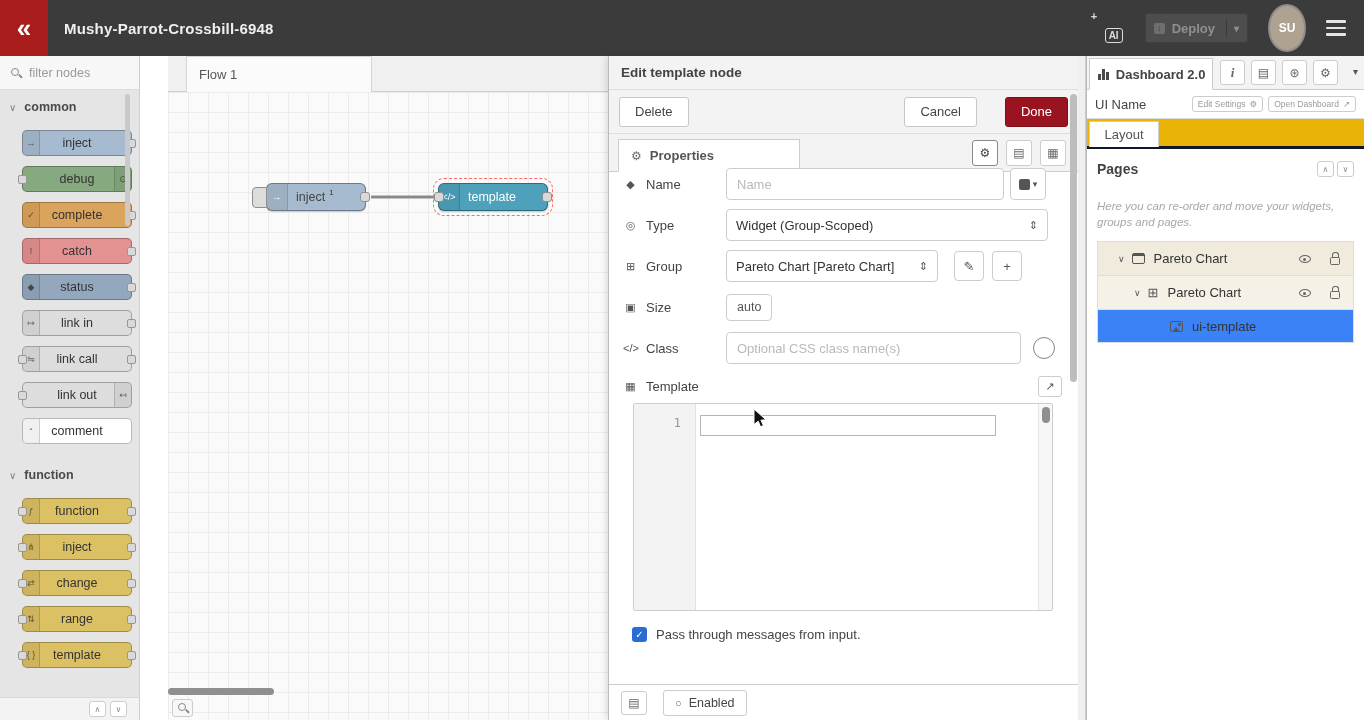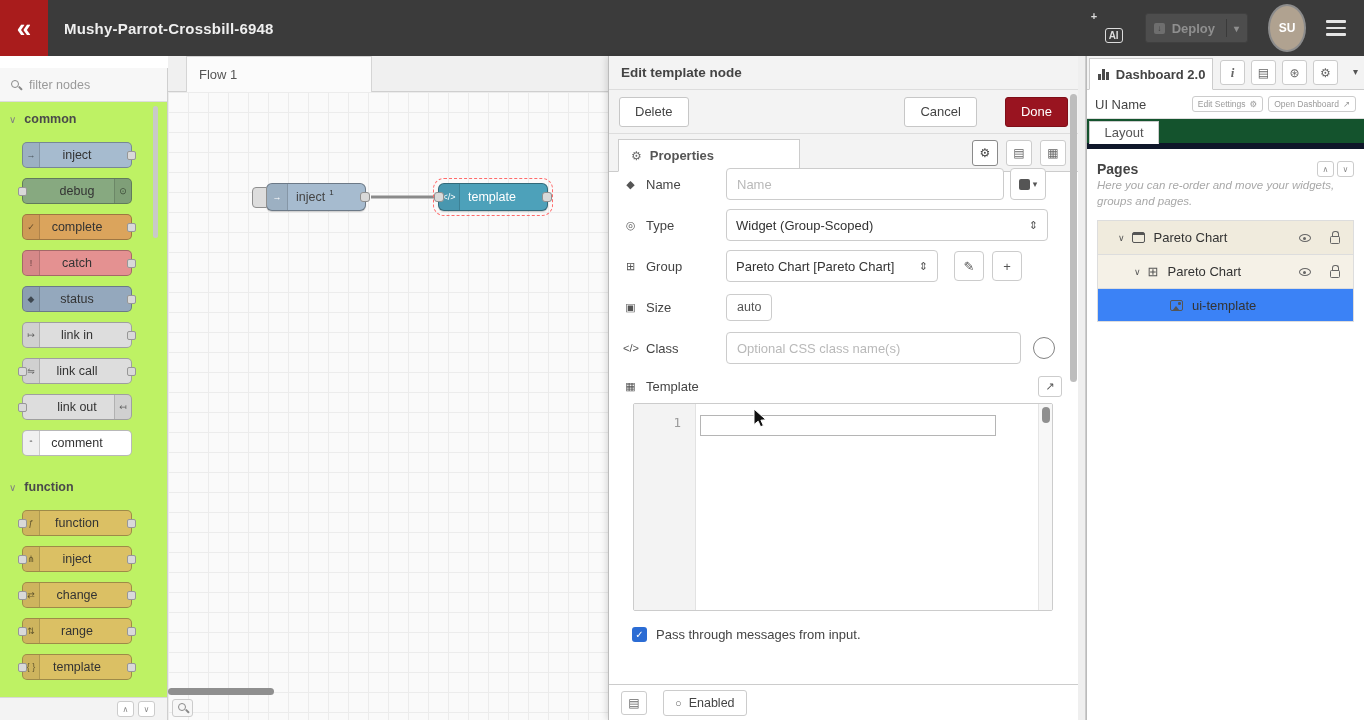--- a/index.html
+++ b/index.html
@@ -13,21 +13,21 @@
   .ai .aibox{border:1.6px solid #dcdcdc;color:#dcdcdc;font-size:10px;font-weight:bold;border-radius:3px;padding:1px 3px}
   .ai .aiplus{position:absolute;left:0;top:-3px;color:#dcdcdc;font-size:11px;font-weight:bold}
   .deploy{height:30px;background:#4d4d4d;border:1px solid #404040;border-radius:3px;display:flex;align-items:center;padding:0 8px;gap:7px;color:#8f8f8f;font-weight:bold}
   .depchip{width:11px;height:11px;background:#6e6e6e;border-radius:2px;color:#3b3b3b;font-size:8px;display:flex;align-items:center;justify-content:center}
   .depsep{width:1px;height:18px;background:#3a3a3a;margin-left:4px}
   .depcaret{color:#8f8f8f;font-size:10px}
   .avatar{width:34px;height:44px;border-radius:50%;background:#b0a290;box-shadow:0 0 0 2px #8c8c8c;color:#fff;font-weight:bold;font-size:12px;display:flex;align-items:center;justify-content:center}
   .burger{display:flex;flex-direction:column;gap:4px;cursor:pointer}
   .burger i{display:block;width:20px;height:2.5px;background:#e4e4e4;border-radius:1px}
   
-  .palette{position:absolute;left:0;top:68px;width:168px;bottom:0;background:#bef264;border-right:1px solid #cfcfcf;overflow:hidden}
+  .palette{position:absolute;left:0;top:56px;width:140px;bottom:0;background:#e5e5e5;border-right:1px solid #cfcfcf;overflow:hidden}
   .psearch{height:34px;border-bottom:1px solid #ddd;display:flex;align-items:center;padding:0 10px;gap:7px;background:#f7f7f7}
   .psearch input{border:none;outline:none;background:transparent;font-size:12.5px;color:#555;width:120px;font-family:"Liberation Sans",sans-serif}
   .psearch input::placeholder{color:#9a9a9a}
   .mag{position:relative;width:12px;height:12px;display:inline-block;flex:none}
   .mag::before{content:"";position:absolute;left:1px;top:1px;width:6px;height:6px;border:1.6px solid #8a8a8a;border-radius:50%}
   .mag::after{content:"";position:absolute;left:8px;top:8.2px;width:4.5px;height:1.8px;background:#8a8a8a;transform:rotate(45deg);border-radius:1px}
   .psec{height:26px;display:flex;align-items:center;gap:8px;padding-left:9px;color:#4a4a4a;font-weight:bold;font-size:12.5px;margin-top:4px}
   .psec .chv{color:#808080;font-size:10px;font-weight:normal}
   .pal-item{position:relative;width:110px;height:26px;margin:10px 0 0 22px;border-radius:5px;border:1px solid rgba(0,0,0,.28);display:flex;align-items:center;justify-content:center;font-size:12.5px;color:#333;cursor:grab}
   .strip{position:absolute;top:0;bottom:0;width:17px;display:flex;align-items:center;justify-content:center;background:rgba(0,0,0,.06);color:rgba(0,0,0,.55);font-size:9px}
@@ -112,27 +112,27 @@
   .sb-tab b{font-size:13px;color:#444;white-space:nowrap}
   .bars{display:inline-flex;align-items:flex-end;gap:1.5px;height:11px}
   .bars i{width:2.6px;background:#4a4a4a;display:block}
   .bars i:nth-child(1){height:6px}.bars i:nth-child(2){height:11px}.bars i:nth-child(3){height:8px}
   .sb-icons{position:absolute;right:26px;top:4px;display:flex;gap:6px}
   .sb-caret{position:absolute;right:6px;top:10px;color:#555;font-size:10px;cursor:pointer}
   .uiname{height:29px;border-bottom:1px solid #ddd;display:flex;align-items:center;padding:0 8px;background:#fff}
   .uiname .lbl{font-size:13px;color:#444}
   .minis{margin-left:auto;display:flex;gap:5px}
   .minibtn{font-size:8.5px;color:#9a9a9a;border:1px solid #ccc;border-radius:3px;padding:2px 5px;background:#fff;display:flex;gap:4px;align-items:center;cursor:pointer;white-space:nowrap}
-  .laystrip{position:relative;height:30px;background:#14532d;border-bottom:6px solid #0f172a}
+  .laystrip{position:relative;height:30px;background:#eab308;border-bottom:3px solid #0f172a}
   .sb-tab2{position:absolute;left:2px;top:2px;bottom:-1px;width:70px;background:#fff;border:1px solid #ccc;border-bottom:1px solid #fff;display:flex;align-items:center;justify-content:center;font-size:13px;color:#555;cursor:pointer}
   .pages{padding:12px 10px 0 10px}
   .pages-head{display:flex;align-items:flex-end}
   .pages-head b{font-size:14px;color:#444}
   .pgbtns{margin-left:auto;display:flex;gap:3px}
-  .pdesc{margin-top:1px;font-style:italic;color:#a8a8a8;font-size:11.5px;line-height:1.35}
+  .pdesc{margin-top:22px;font-style:italic;color:#a8a8a8;font-size:11.5px;line-height:1.35}
   .tree{margin-top:11px;border:1px solid #ddd}
   .trow{height:34px;display:flex;align-items:center;font-size:13px;color:#333;position:relative;border-bottom:1px solid #ddd;cursor:pointer}
   .trow:last-child{border-bottom:none}
   .trow .chv{color:#555;font-size:9px;margin-right:7px}
   .trow1{background:#f0ebdd;padding-left:20px}
   .trow2{background:#f5f1e7;padding-left:36px}
   .trow3{background:#3b82f6;padding-left:72px;height:32px}
   .tic{margin-right:9px;color:#555;font-size:13px;display:inline-flex}
   .acts{position:absolute;right:8px;display:flex;gap:10px}
   .actbtn{width:20px;height:17px;background:transparent;border:none;display:flex;align-items:center;justify-content:center;cursor:pointer}

